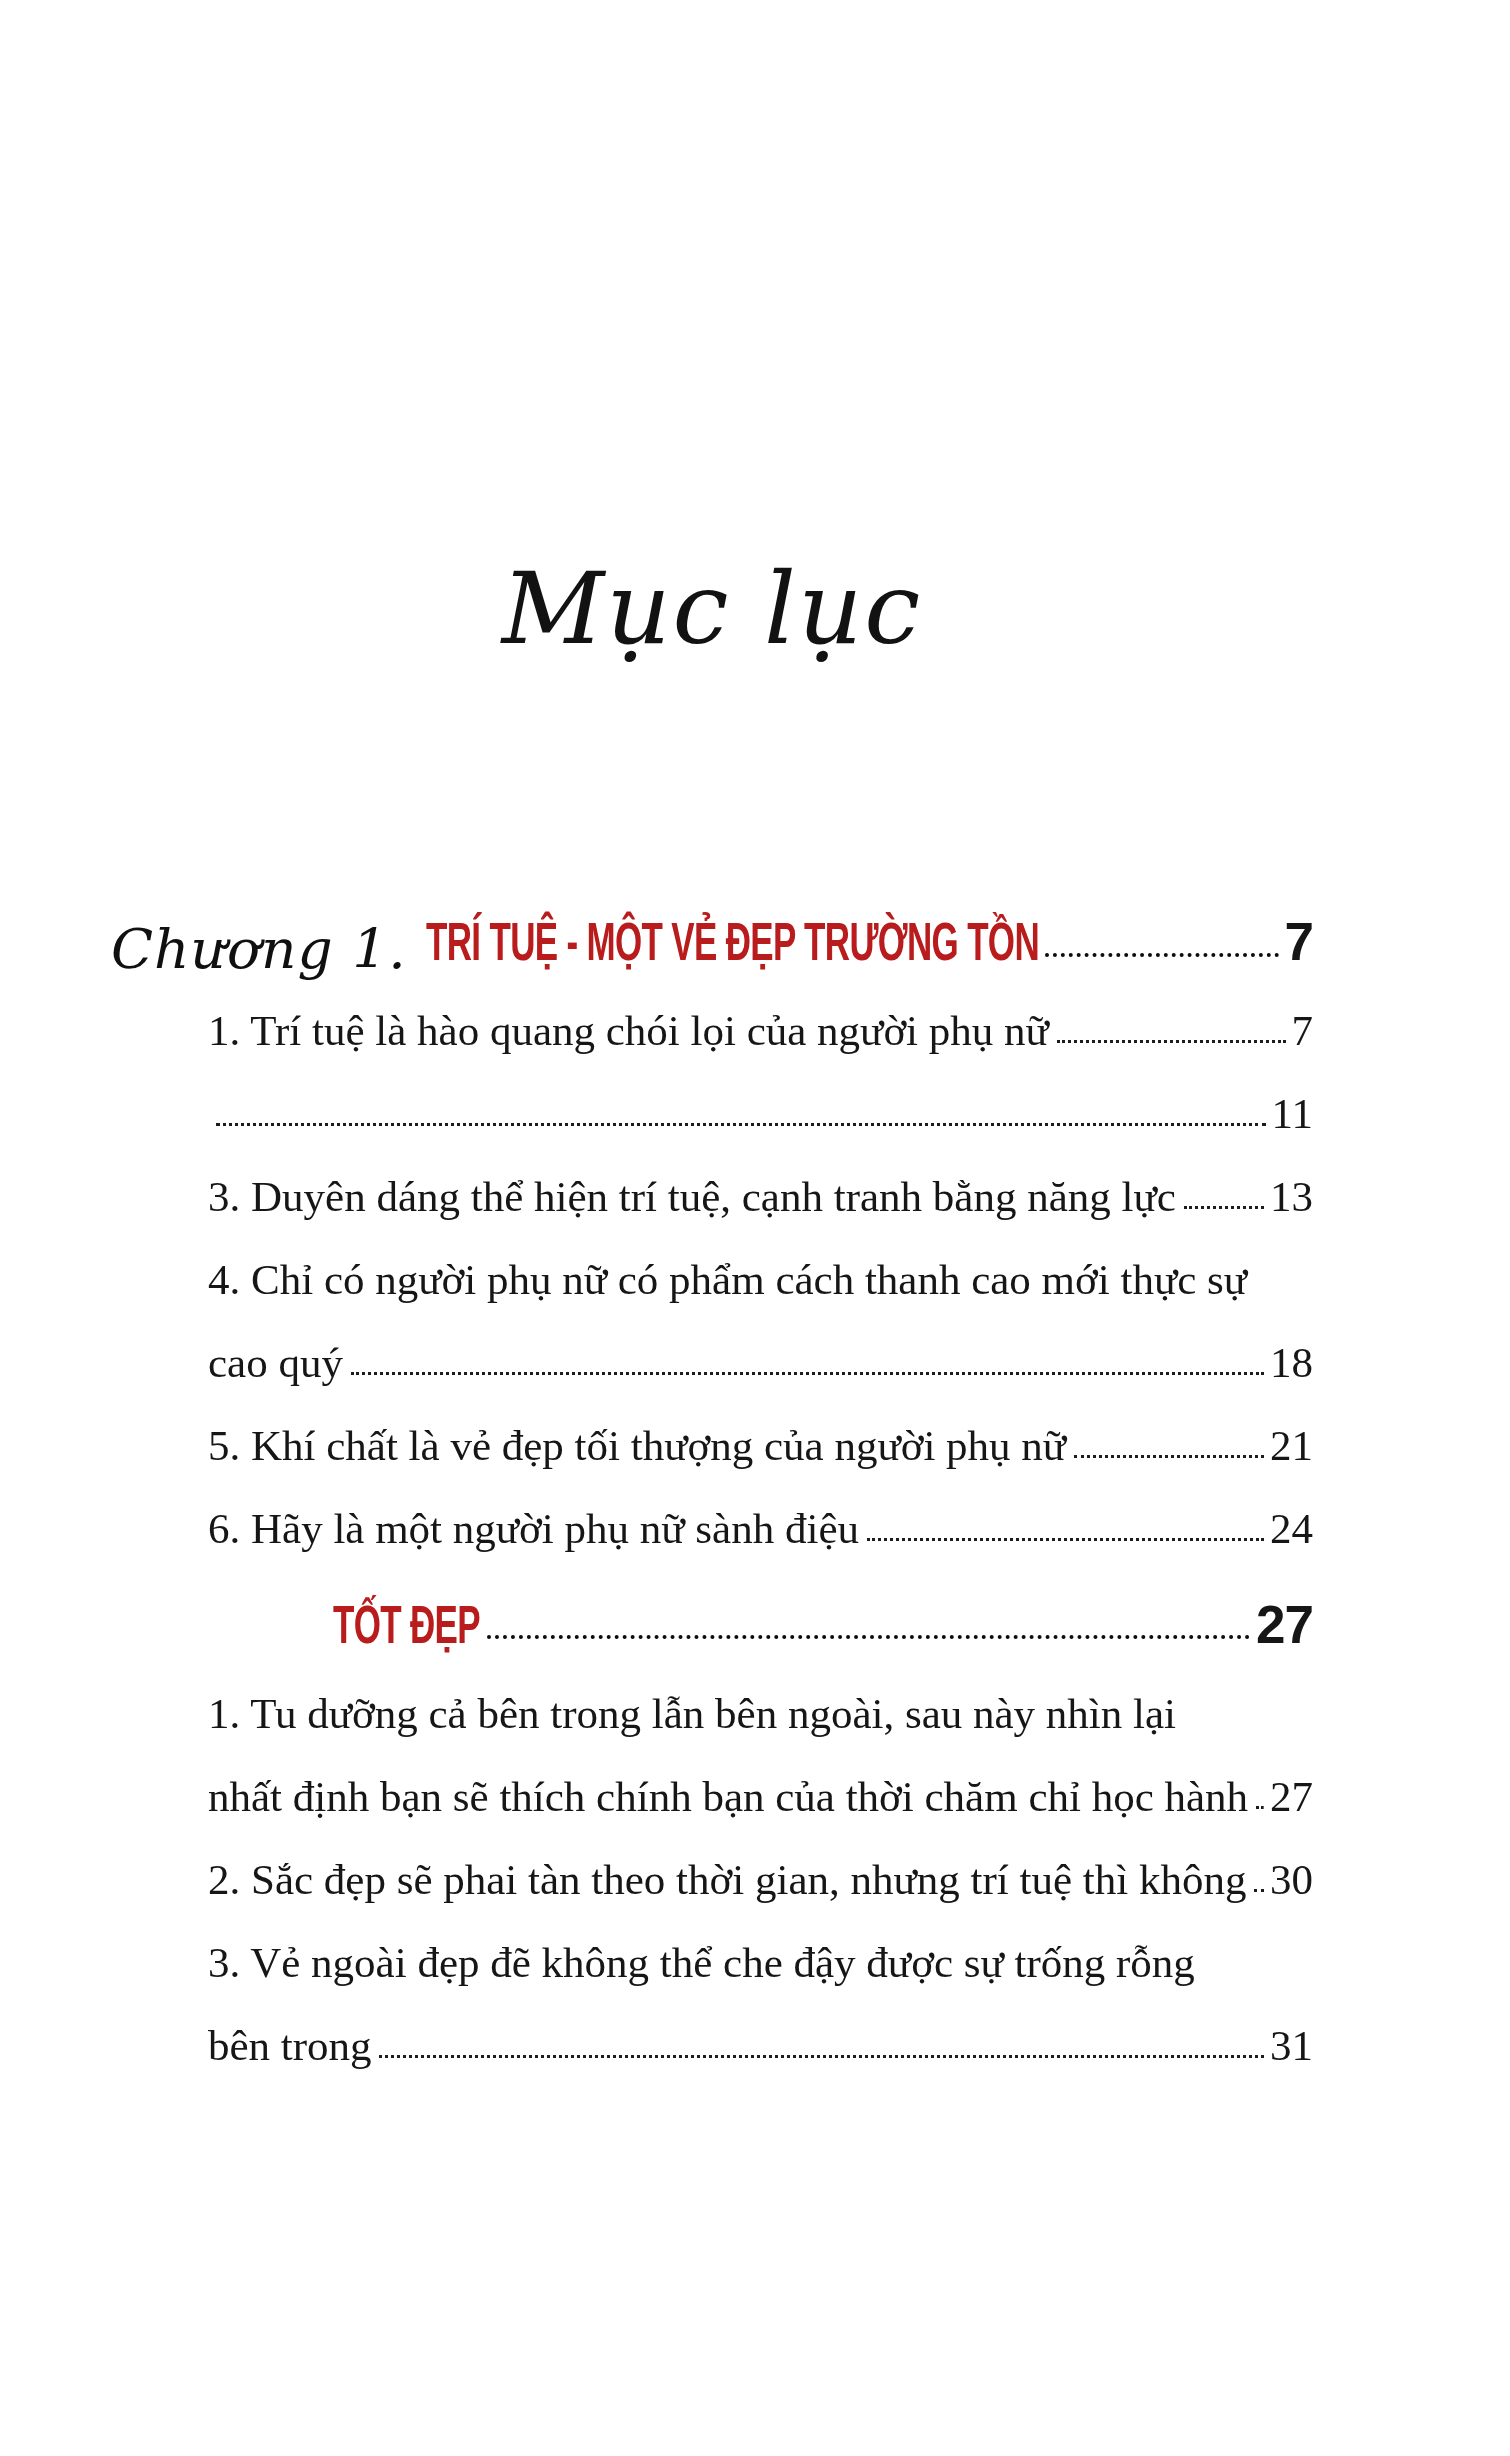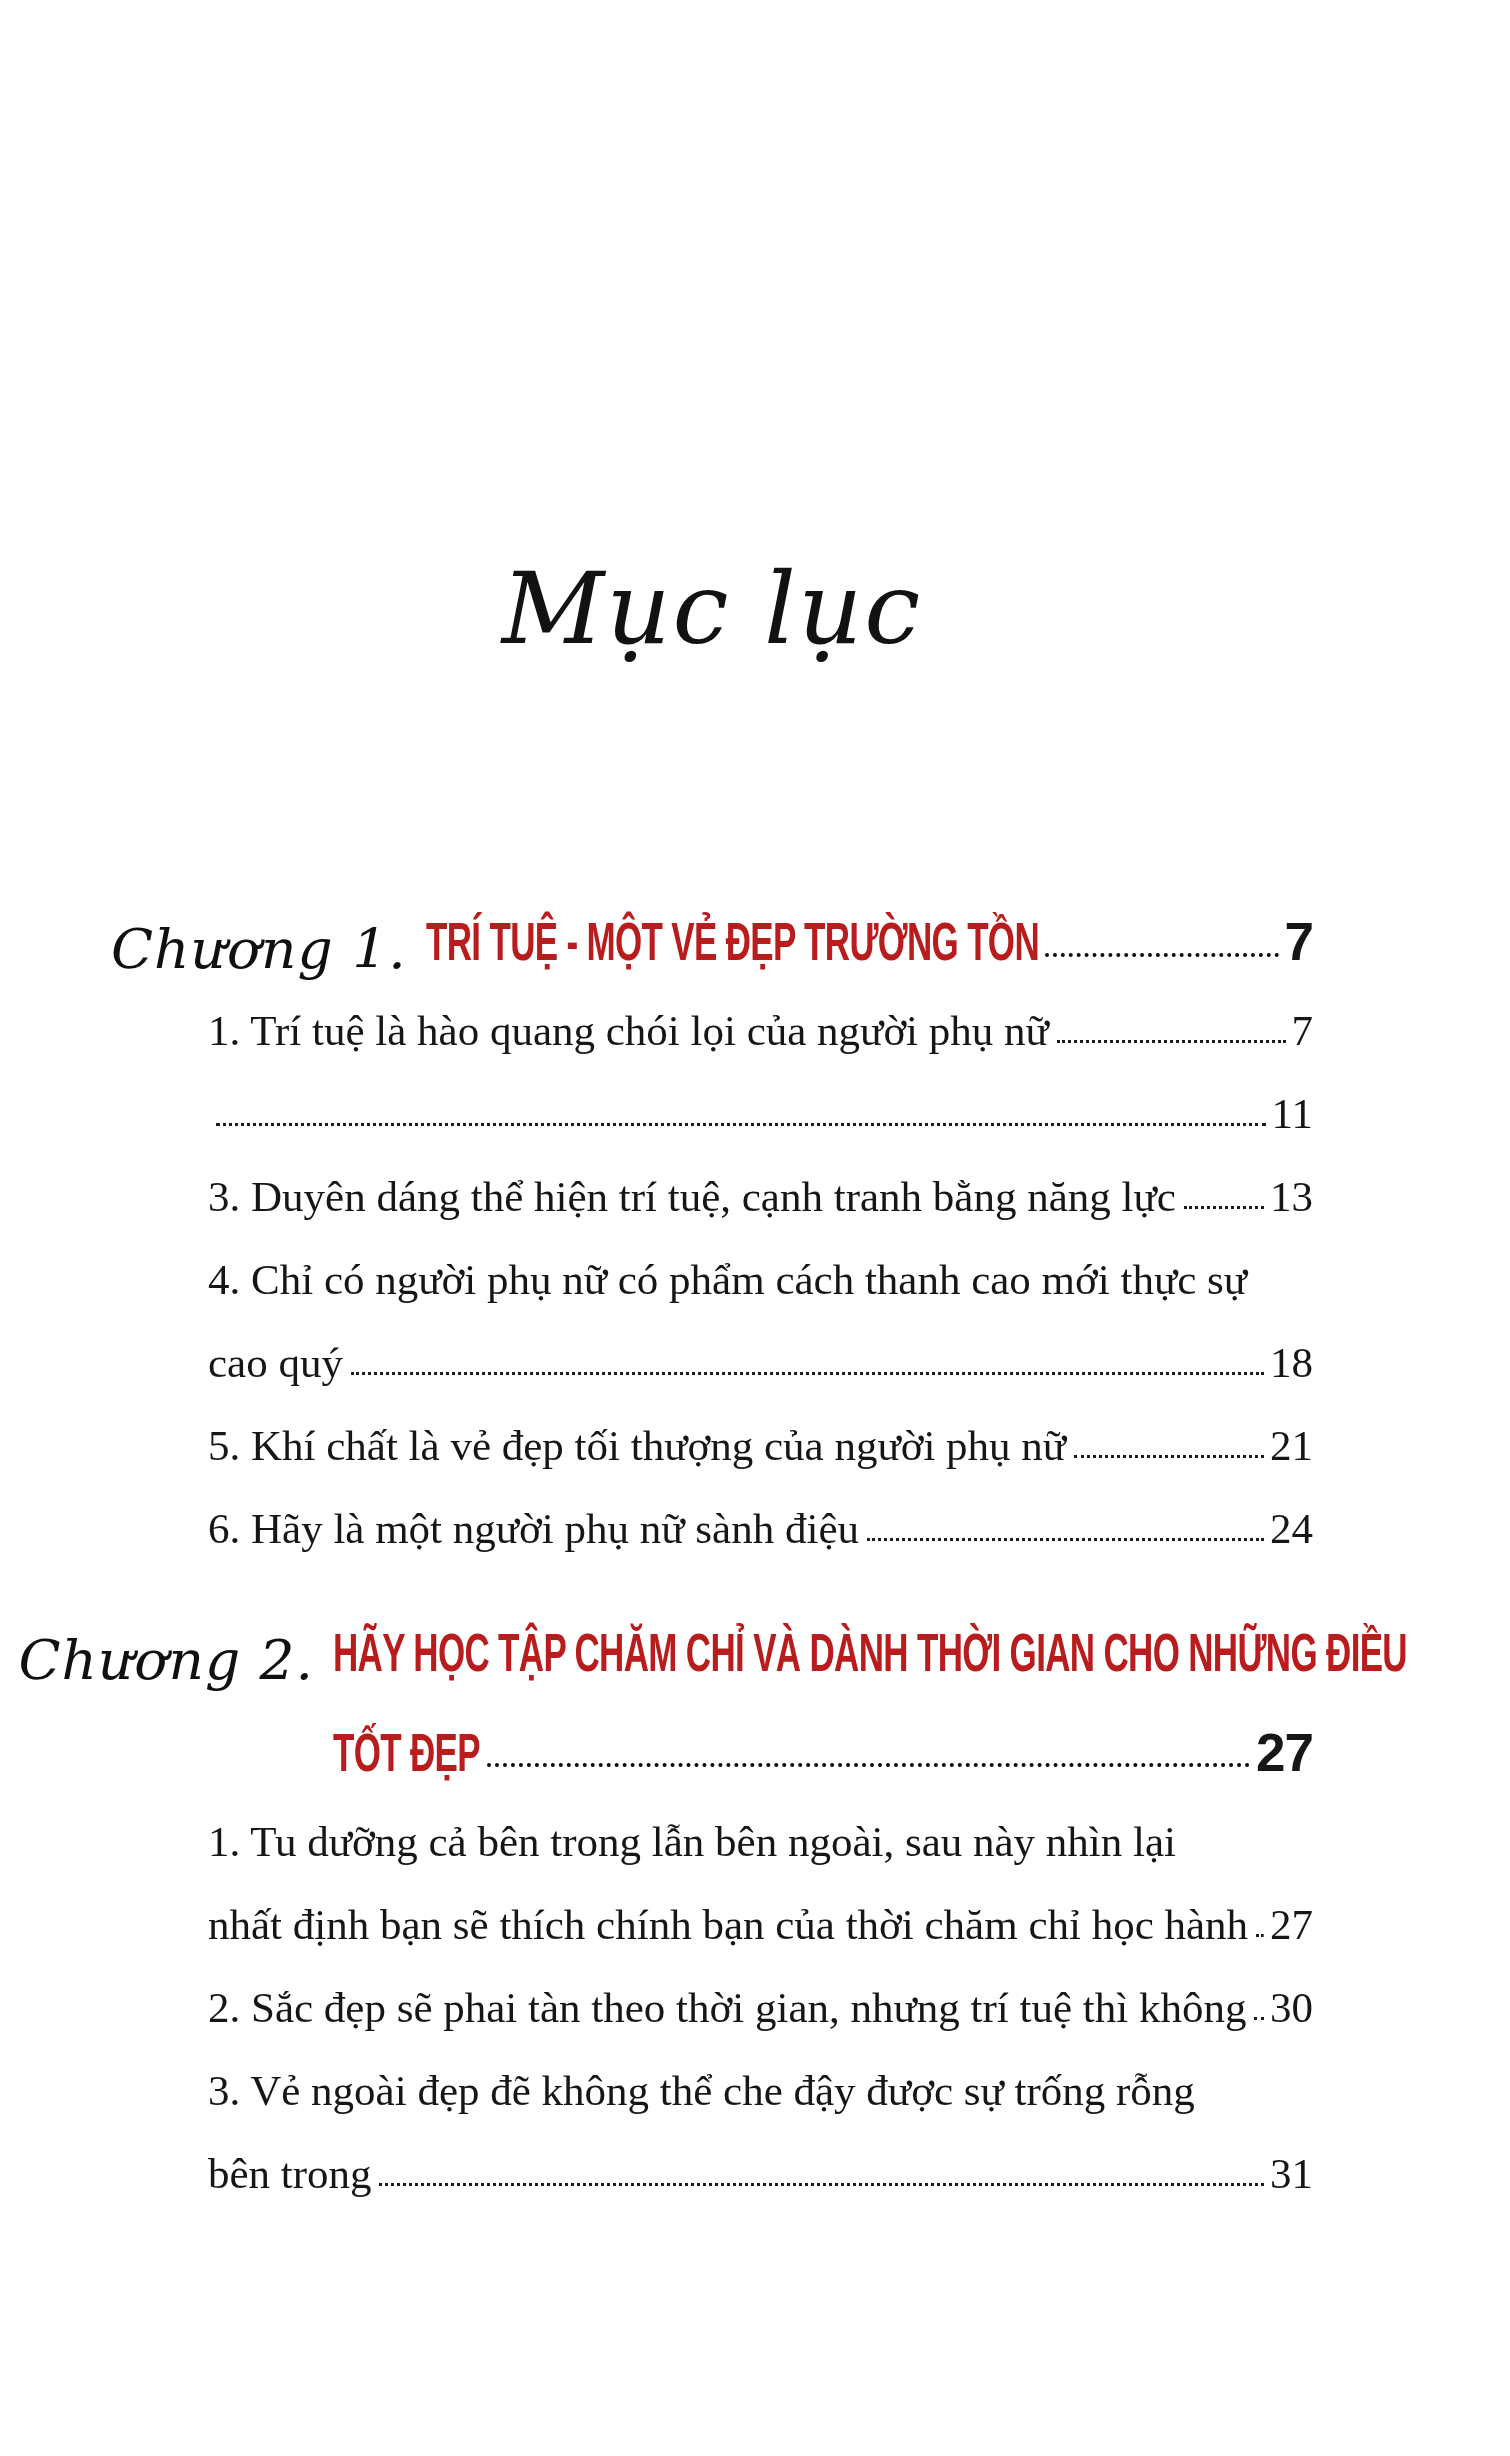--- a/index.html
+++ b/index.html
@@ -140,24 +140,20 @@
           <span class="leader"></span>
           <span class="page-num">21</span>
         </div>
         <div class="row">
           <span class="entry-text">6. Hãy là một người phụ nữ sành điệu</span>
           <span class="leader"></span>
           <span class="page-num">24</span>
         </div>
       </div>
 
-      <div class="row ch-row ch2-row1 ch-gap">
-        <span class="script-label">Chương 2.</span>
-        <span class="ch-title" style="margin-right: -555px;"><span class="condense">HÃY HỌC TẬP CHĂM CHỈ VÀ DÀNH THỜI GIAN CHO NHỮNG ĐIỀU</span></span>
-      </div>
       <div class="row ch-row ch2-row2 ch-indent2">
         <span class="ch-title" style="margin-right: -76px;"><span class="condense">TỐT ĐẸP</span></span>
         <span class="leader"></span>
         <span class="page-num">27</span>
       </div>
 
       <div class="items item-indent">
         <div class="row">
           <span class="entry-text">1. Tu dưỡng cả bên trong lẫn bên ngoài, sau này nhìn lại</span>
         </div>

